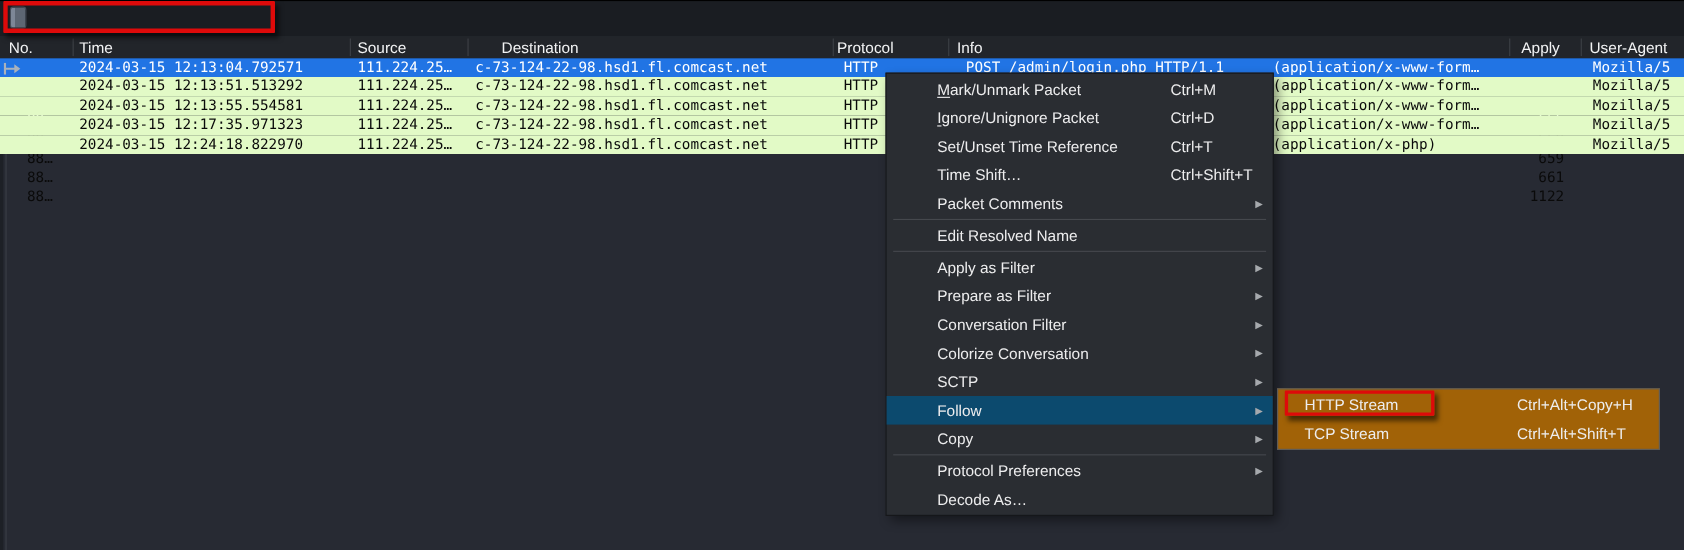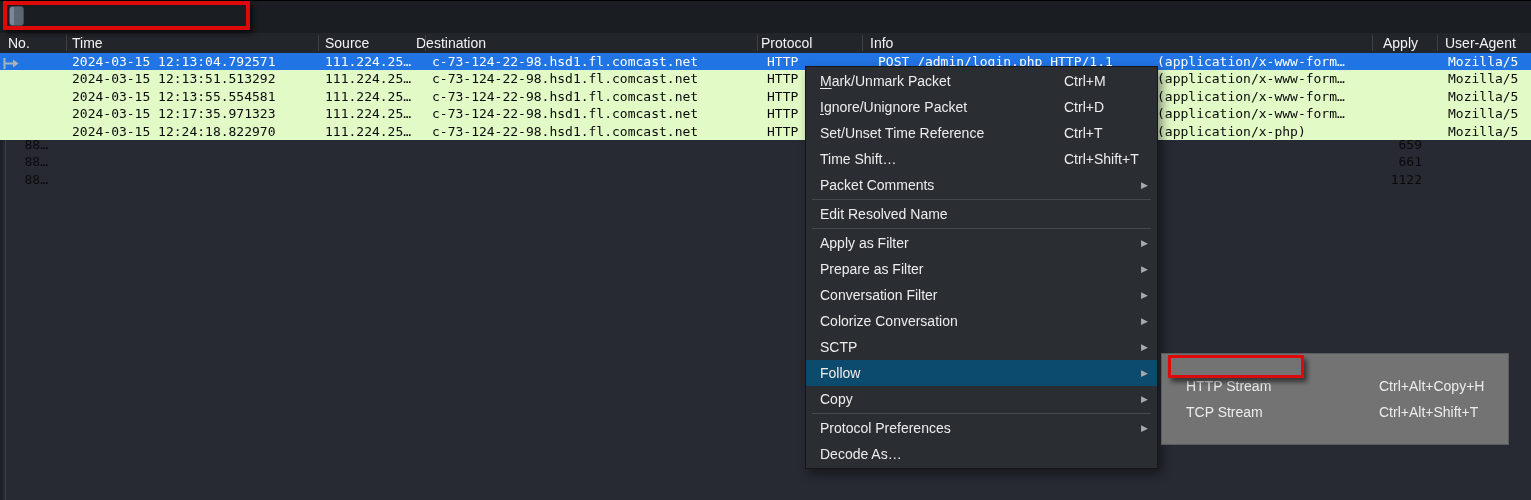--- a/index.html
+++ b/index.html
@@ -39,47 +39,47 @@
   .sel-arrow{position:absolute;left:3px;top:3px;}
   
   .leftstrip{position:absolute;left:0;top:140px;width:3px;height:360px;background:#1d2026;}
   .leftline{position:absolute;left:5px;top:140px;width:1px;height:360px;background:#3a3e46;}
   
   .menu{
     position:absolute;left:805px;top:66px;width:353px;z-index:20;
     background:#2a2d32;border:1px solid #141619;box-sizing:border-box;
     box-shadow:4px 5px 10px rgba(0,0,0,.45);padding:1px 0;
   }
-  .mi{position:relative;height:26px;line-height:26px;color:#ededee;font-size:14px;padding-left:14px;box-sizing:border-box;white-space:nowrap;}
+  .mi{position:relative;height:26px;line-height:26px;color:#ededee;font-size:14px;padding-left:46px;box-sizing:border-box;white-space:nowrap;}
   .mi.hl{background:#0c4a6e;}
   .mi .mn{text-decoration:underline;text-underline-offset:2px;}
   .mi .sc{position:absolute;left:258px;top:0;}
   .mi .arr{position:absolute;right:9px;top:0;color:#a6a9ad;font-size:9px;}
   .msep{height:1px;background:#45484d;margin:1px 6px;}
   
   .submenu{
     position:absolute;left:1161px;top:353px;width:348px;z-index:40;
-    background:#737373;border:1px solid #595c60;box-sizing:border-box;padding:19px 0;
+    background:#a16207;border:1px solid #595c60;box-sizing:border-box;padding:1px 0;
   }
   .si{position:relative;height:26px;line-height:26px;color:#ededee;font-size:14px;padding-left:24px;box-sizing:border-box;white-space:nowrap;}
   .si .sc{position:absolute;left:217px;top:0;}
 </style>
 </head>
 <body>
 
 <div class="filterbar">
   <span class="bookmark"></span>
 </div>
 <div class="redbox filter"></div>
 
 <div class="header" id="header">
     <span class="hcell" style="left: 8px;">No.</span>
     <span class="hcell" style="left: 72px; text-align: center;">Time</span>
     <span class="hcell" style="left: 325px;">Source</span>
-    <span class="hcell" style="left: 416px;">Destination</span>
+    <span class="hcell" style="left: 456px;">Destination</span>
     <span class="hcell" style="left: 761px;">Protocol</span>
     <span class="hcell" style="left: 870px;">Info</span>
     <span class="hcell" style="left: 1383px;">Apply</span>
     <span class="hcell" style="left: 1445px;">User-Agent</span>
     <span class="hsep" style="left: 66px;"></span>
     <span class="hsep" style="left: 318px;"></span>
     <span class="hsep" style="left: 425px;"></span>
     <span class="hsep" style="left: 757px;"></span>
     <span class="hsep" style="left: 862px;"></span>
     <span class="hsep" style="left: 1372px;"></span>

